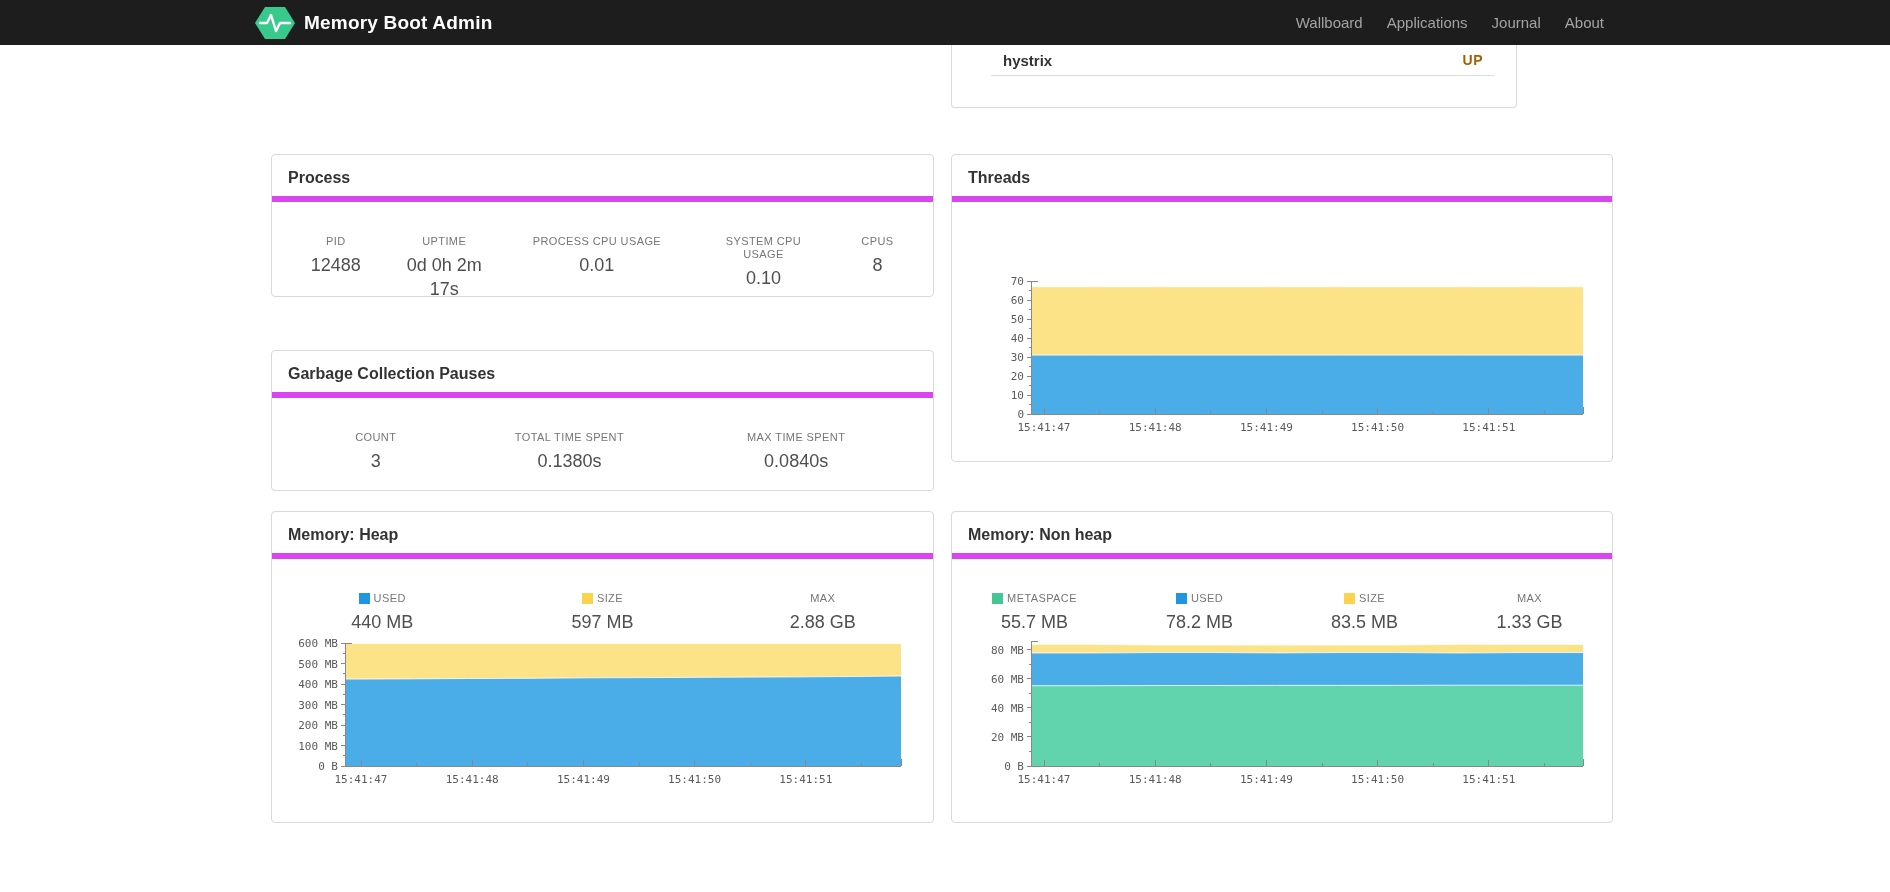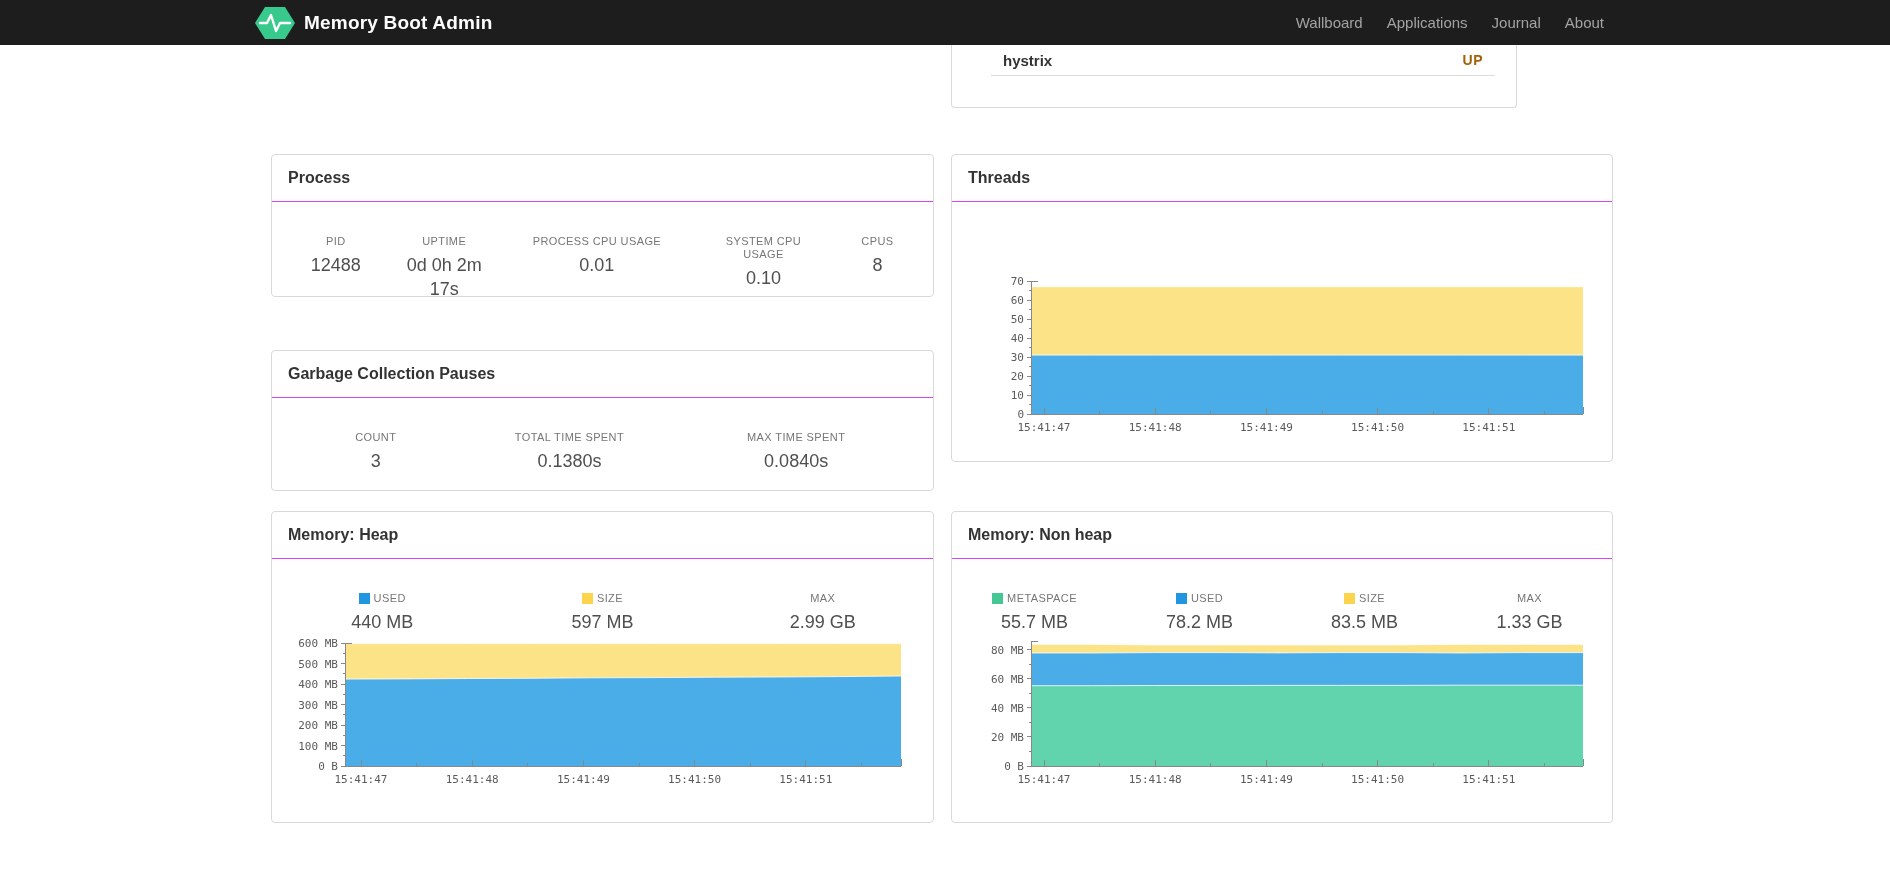--- a/index.html
+++ b/index.html
@@ -12,21 +12,21 @@
             background:#1d1d1d; display:flex; align-items:center; }
   .brand { position:absolute; left:255px; top:0; height:45px; display:flex; align-items:center; }
   .brand-logo { width:40px; height:34px; margin-right:9px; }
   .brand-text { color:#ffffff; font-size:19px; font-weight:700; letter-spacing:.2px; }
   .nav-links { position:absolute; right:274px; top:0; height:45px; display:flex; align-items:center; }
   .nav-link { color:#a3a3a3; font-size:15px; padding:0 12px; cursor:pointer; }
 
   
   .panel { position:absolute; background:#fff; border:1px solid #d9d9d9; border-radius:4px; }
   .panel-heading { position:absolute; top:0; left:0; right:0; height:47px;
-                   border-bottom:1px solid #d946ef; }
+                   border-bottom:6px solid #d946ef; }
   .panel-title { position:absolute; left:16px; top:14px; font-size:16px; font-weight:700; color:#333; }
 
   #panel-health  { left:951px; top:45px;  width:566px; height:63px;  border-top:none; border-radius:0 0 4px 4px; }
   #panel-process { left:271px; top:154px; width:663px; height:143px; }
   #panel-threads { left:951px; top:154px; width:662px; height:308px; }
   #panel-gc      { left:271px; top:322px; width:663px; height:141px;margin-top:28px; }
   #panel-heap    { left:271px; top:511px; width:663px; height:312px; }
   #panel-nonheap { left:951px; top:511px; width:662px; height:312px; }
 
   
@@ -209,21 +209,21 @@
         <div class="stat-label">
             <span class="sq" style="background-color: rgb(251, 211, 77);"></span>
             <span>SIZE</span>
           </div>
         <div class="stat-value">597 MB</div>
       </div>
       <div class="stat">
         <div class="stat-label">
             <span>MAX</span>
           </div>
-        <div class="stat-value">2.99 GB</div>
+        <div class="stat-value">2.88 GB</div>
       </div>
     </div>
   </div>
   <div class="chart" id="chart-heap"><svg width="663" height="192" viewBox="0 0 663 192">
         <polygon points="73,136 73.0,13.6 134.8,13.6 196.6,13.6 258.3,13.6 320.1,13.6 381.9,13.6 443.7,13.6 505.4,13.6 567.2,13.6 629.0,13.6 629,136" fill="#fde387"></polygon>
         <polyline points="73.0,13.6 134.8,13.6 196.6,13.6 258.3,13.6 320.1,13.6 381.9,13.6 443.7,13.6 505.4,13.6 567.2,13.6 629.0,13.6" fill="none" stroke="rgba(255,255,255,0.8)" stroke-width="1"></polyline>
         <polygon points="73,136 73.0,49.1 134.8,48.9 196.6,48.5 258.3,48.3 320.1,47.8 381.9,47.6 443.7,47.2 505.4,47.0 567.2,46.6 629.0,46.0 629,136" fill="#4bade8"></polygon>
         <polyline points="73.0,49.1 134.8,48.9 196.6,48.5 258.3,48.3 320.1,47.8 381.9,47.6 443.7,47.2 505.4,47.0 567.2,46.6 629.0,46.0" fill="none" stroke="rgba(255,255,255,0.8)" stroke-width="1"></polyline>
         <line x1="73" y1="13" x2="73" y2="136" stroke="#888" stroke-width="1" shape-rendering="crispEdges"></line>
         <line x1="73" y1="13" x2="80" y2="13" stroke="#888" stroke-width="1" shape-rendering="crispEdges"></line>

